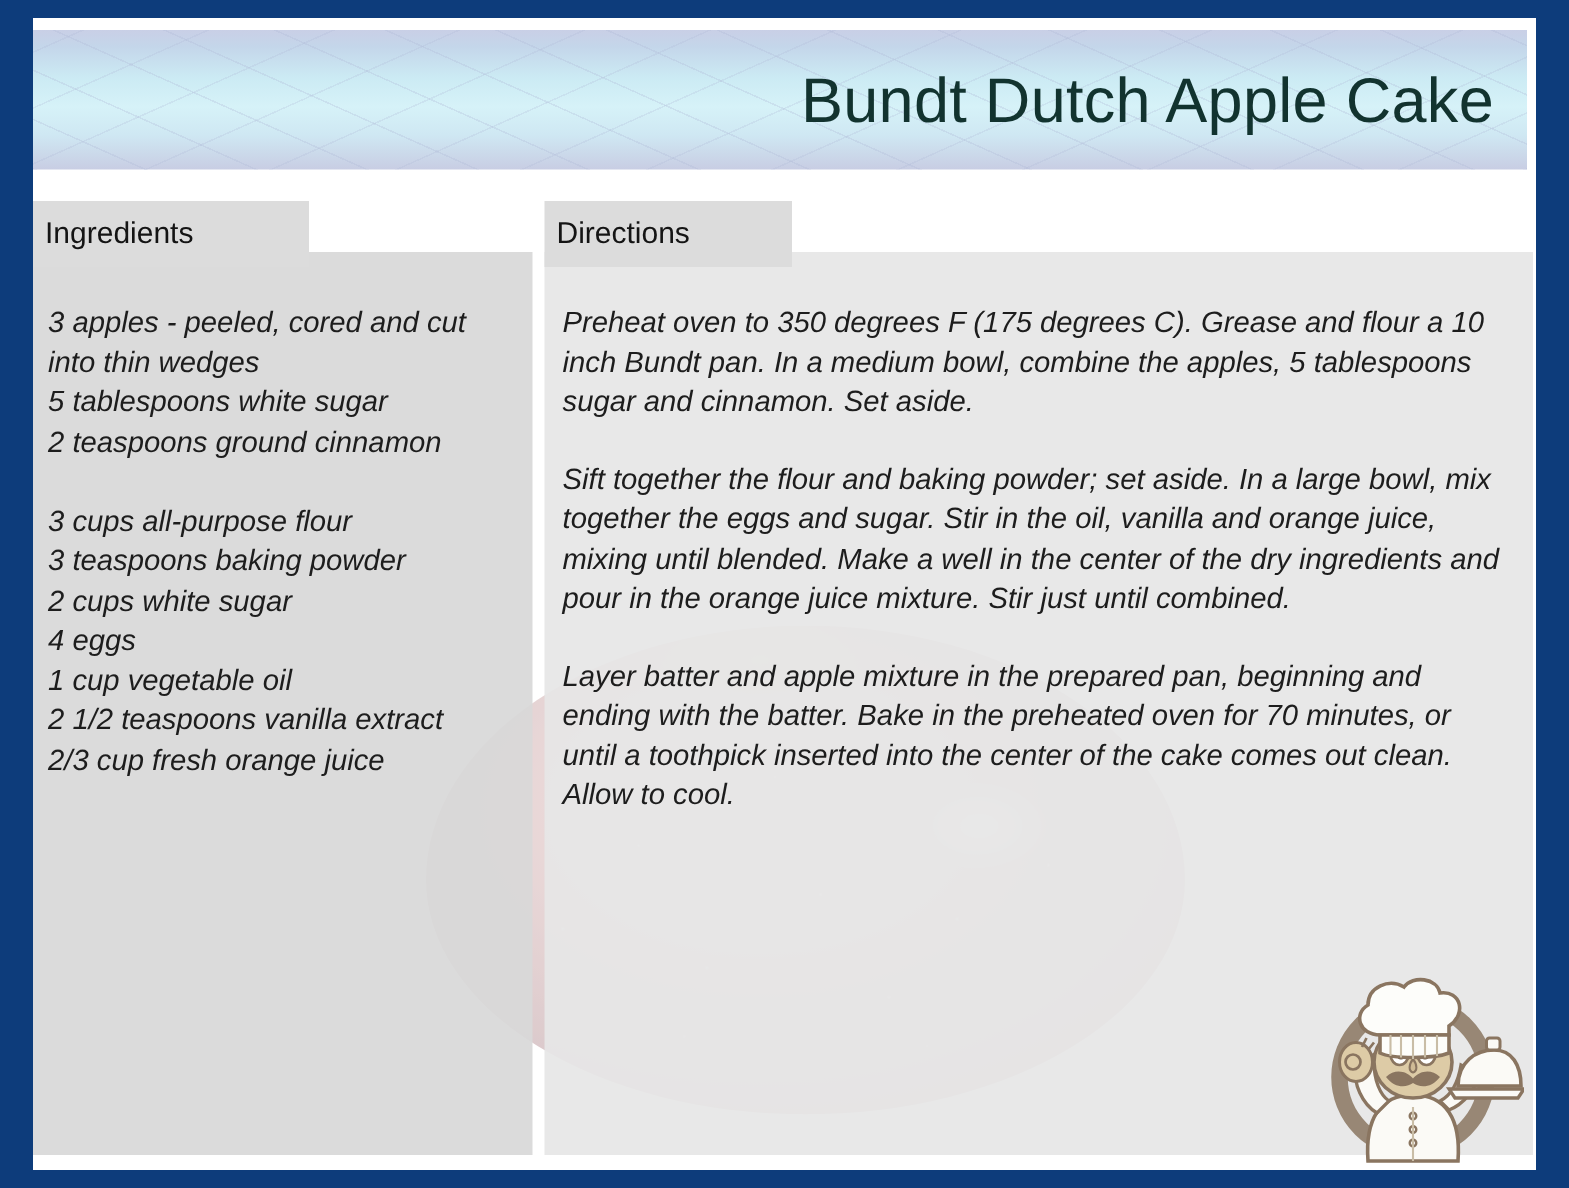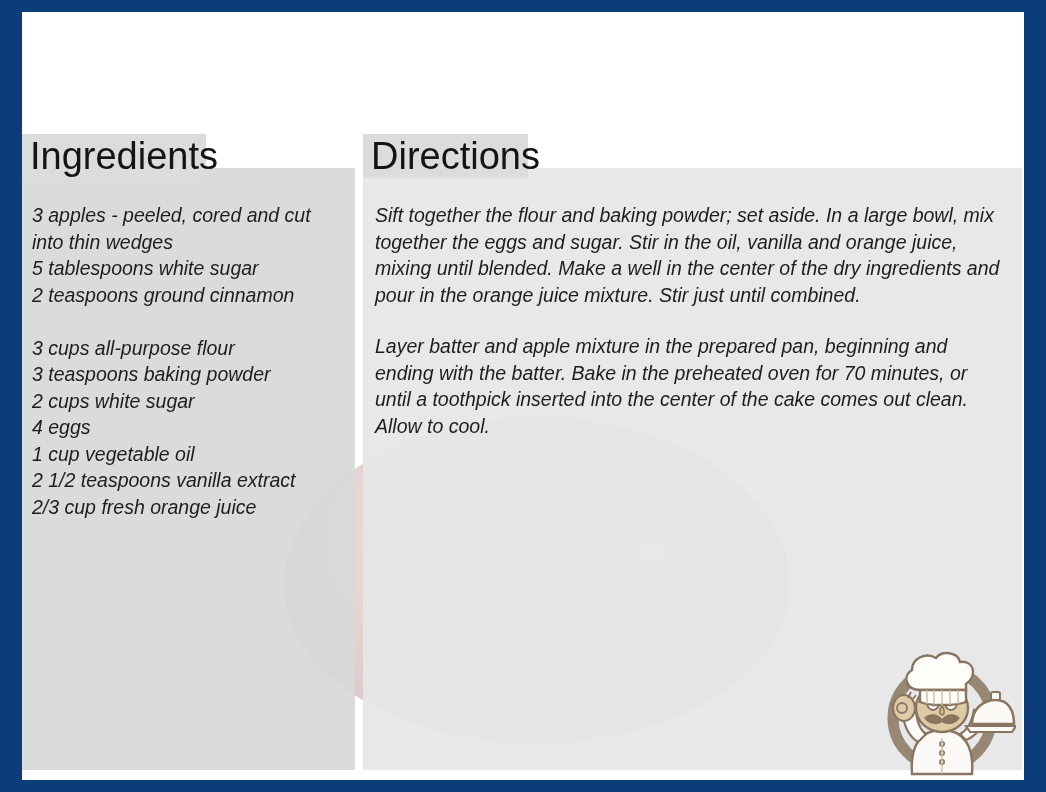--- a/index.html
+++ b/index.html
@@ -149,21 +149,21 @@
     background: #dcdcdc;
     display: flex;
     align-items: center;
     padding-left: 8px;
   }
 
   #ingredients-header { left: 0px;   width: 184px; }
   #directions-header  { left: 341px; width: 165px; }
 
   .panel-header-label {
-    font-size: 38px;
+    font-size: 20px;
     font-weight: 400;
     color: #141414;
     line-height: 1;
   }
 
   .panel-body {
     position: absolute;
     left: 0;
     top: 0;
     padding: 34px 14px 10px 10px;
@@ -198,20 +198,23 @@
     pointer-events: none;
   }
 </style>
 </head>
 <body>
 
 <div id="recipe-card">
 
   <div id="page-sheet">
 
+    <div id="title-banner">
+      <div id="banner-title">Bundt Dutch Apple Cake</div>
+    </div>
 
     <div id="apple-watermark">
       <div id="apple-speckles"></div>
     </div>
 
     <div class="panel" id="ingredients-panel">
       <div class="panel-body" id="ingredients-list">3 apples - peeled, cored and cut into thin wedges
 5 tablespoons white sugar
 2 teaspoons ground cinnamon
 
@@ -223,20 +226,21 @@
 2 1/2 teaspoons vanilla extract
 2/3 cup fresh orange juice</div>
     </div>
 
     <div class="panel-header" id="ingredients-header">
       <span class="panel-header-label">Ingredients</span>
     </div>
 
     <div class="panel" id="directions-panel">
       <div class="panel-body" id="directions-body">
+        <p class="direction-paragraph">Preheat oven to 350 degrees F (175 degrees C). Grease and flour a 10 inch Bundt pan. In a medium bowl, combine the apples, 5 tablespoons sugar and cinnamon. Set aside.</p>
         <p class="direction-paragraph">Sift together the flour and baking powder; set aside. In a large bowl, mix together the eggs and sugar. Stir in the oil, vanilla and orange juice, mixing until blended. Make a well in the center of the dry ingredients and pour in the orange juice mixture. Stir just until combined.</p>
         <p class="direction-paragraph">Layer batter and apple mixture in the prepared pan, beginning and ending with the batter. Bake in the preheated oven for 70 minutes, or until a toothpick inserted into the center of the cake comes out clean. Allow to cool.</p>
       </div>
     </div>
 
     <div class="panel-header" id="directions-header">
       <span class="panel-header-label">Directions</span>
     </div>
 
     <svg id="chef-logo" viewBox="0 0 136 132">

